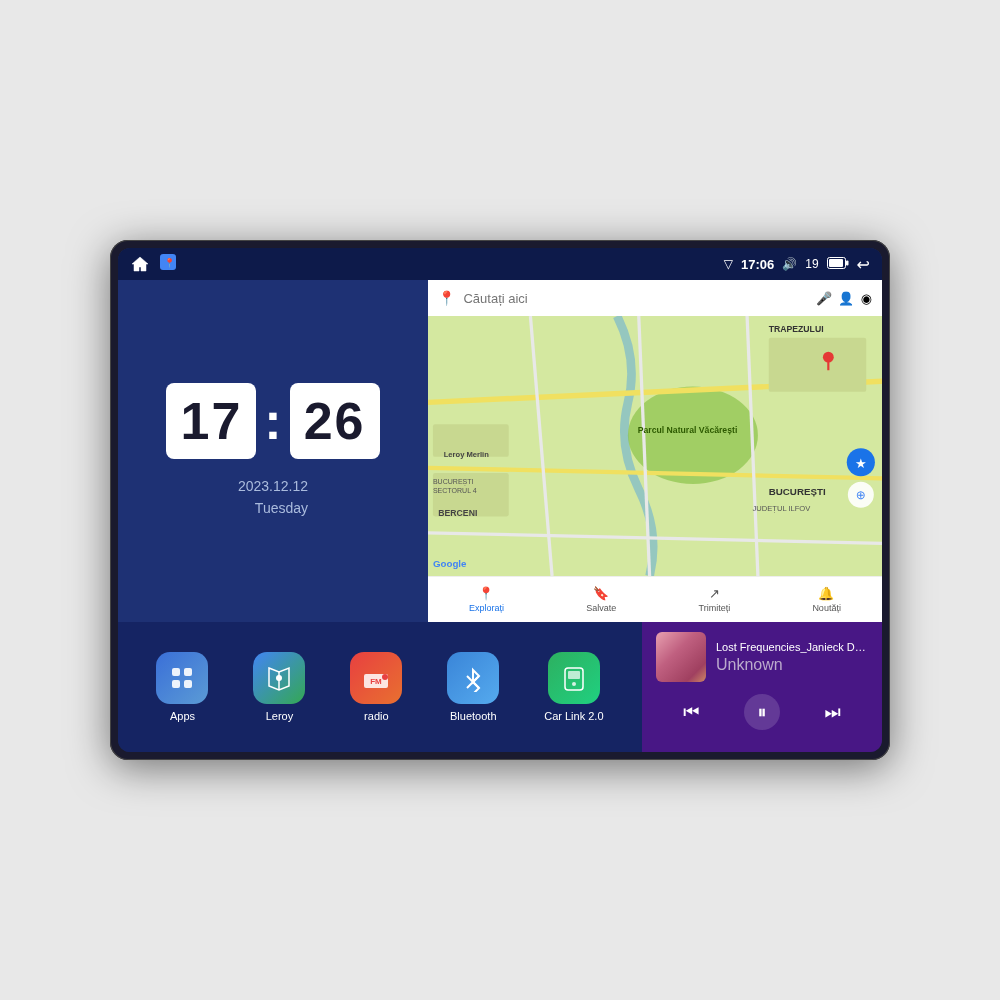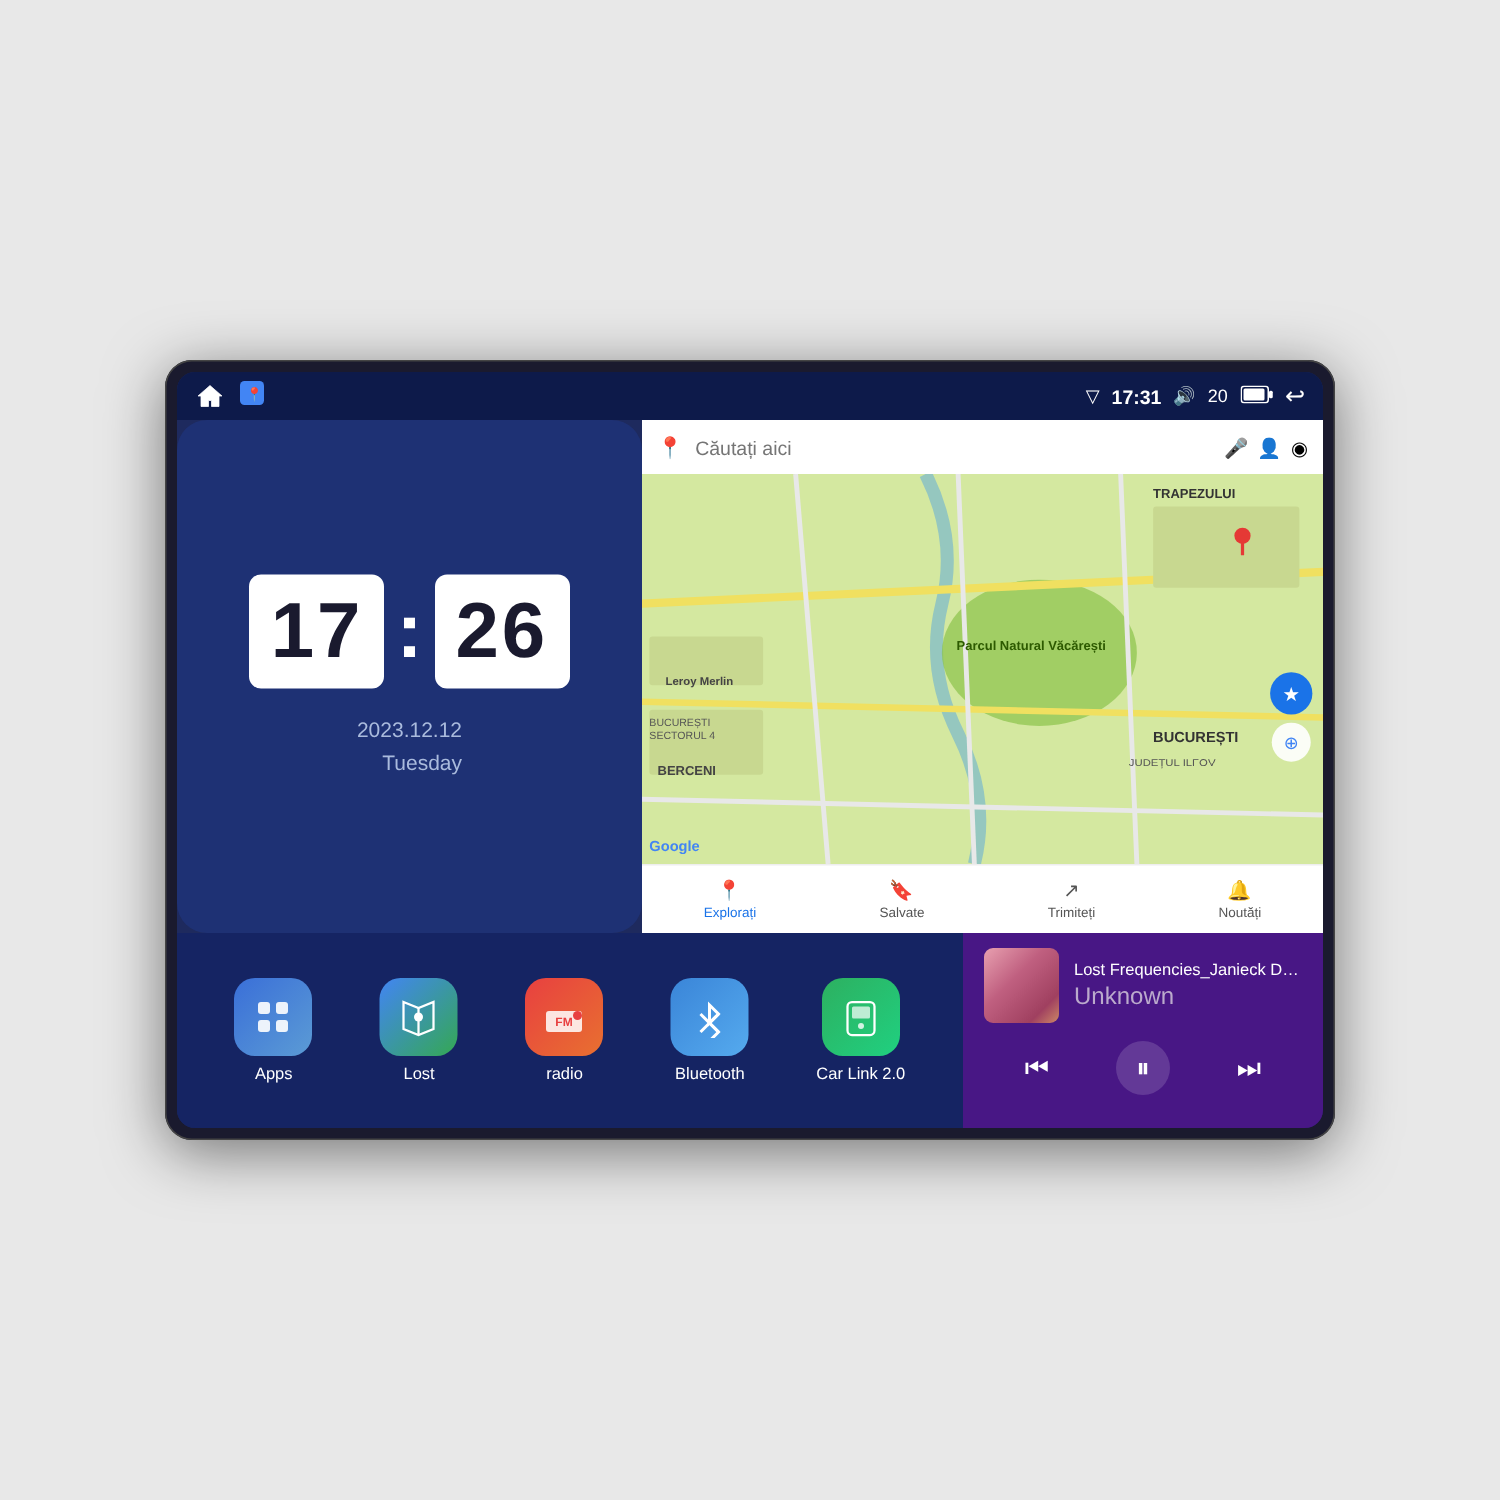--- a/index.html
+++ b/index.html
@@ -81,21 +81,20 @@
     
     .clock-widget {
       width: 310px;
       background: rgba(30, 50, 120, 0.85);
       display: flex;
       flex-direction: column;
       align-items: center;
       justify-content: center;
       padding: 20px;
       flex-shrink: 0;
-      border-radius: 20px;
     }
     .clock-display {
       display: flex;
       align-items: center;
       gap: 8px;
       margin-bottom: 16px;
     }
     .clock-digit {
       background: #ffffff;
       color: #1a1a2e;
@@ -324,23 +323,23 @@
 
         <span>
           <svg width="16" height="16" viewBox="0 0 16 16" fill="none">
             <rect width="16" height="16" rx="3" fill="#4285F4"></rect>
             <text x="4" y="12" font-size="9" fill="white">📍</text>
           </svg>
         </span>
       </div>
       <div class="status-right">
         <span>▽</span>
-        <span style="font-size:13px; font-weight:bold;">17:31</span>
+        <span style="font-size:13px; font-weight:bold;">17:06</span>
         <span>🔊</span>
-        <span>20</span>
+        <span>19</span>
         <span>
           <svg width="22" height="12" viewBox="0 0 22 12" fill="none">
             <rect x="0.5" y="0.5" width="18" height="11" rx="2" stroke="white" stroke-width="1"></rect>
             <rect x="2" y="2" width="14" height="8" rx="1" fill="white"></rect>
             <rect x="19" y="3.5" width="2.5" height="5" rx="1" fill="white"></rect>
           </svg>
         </span>
         <span style="font-size:16px;">↩</span>
       </div>
     </div>
@@ -454,21 +453,21 @@
           </div>
 
           <div class="app-icon-item">
             <div class="app-icon-circle icon-maps">
               <svg width="28" height="28" viewBox="0 0 28 28" fill="none">
                 <polygon points="4,4 14,8 24,4 24,22 14,26 4,22" fill="none" stroke="white" stroke-width="1.5"></polygon>
                 <line x1="14" y1="8" x2="14" y2="26" stroke="white" stroke-width="1.5"></line>
                 <circle cx="14" cy="14" r="3" fill="white"></circle>
               </svg>
             </div>
-            <span class="app-icon-label">Lost</span>
+            <span class="app-icon-label">Leroy</span>
           </div>
 
           <div class="app-icon-item">
             <div class="app-icon-circle icon-radio">
               <svg width="32" height="28" viewBox="0 0 32 28" fill="none">
                 <rect x="4" y="10" width="24" height="14" rx="2" fill="white" opacity="0.85"></rect>
                 <text x="16" y="20" font-size="8" fill="#e84040" text-anchor="middle" font-weight="bold">FM</text>
                 <circle cx="25" cy="13" r="3" fill="#e84040"></circle>
               </svg>
             </div>

